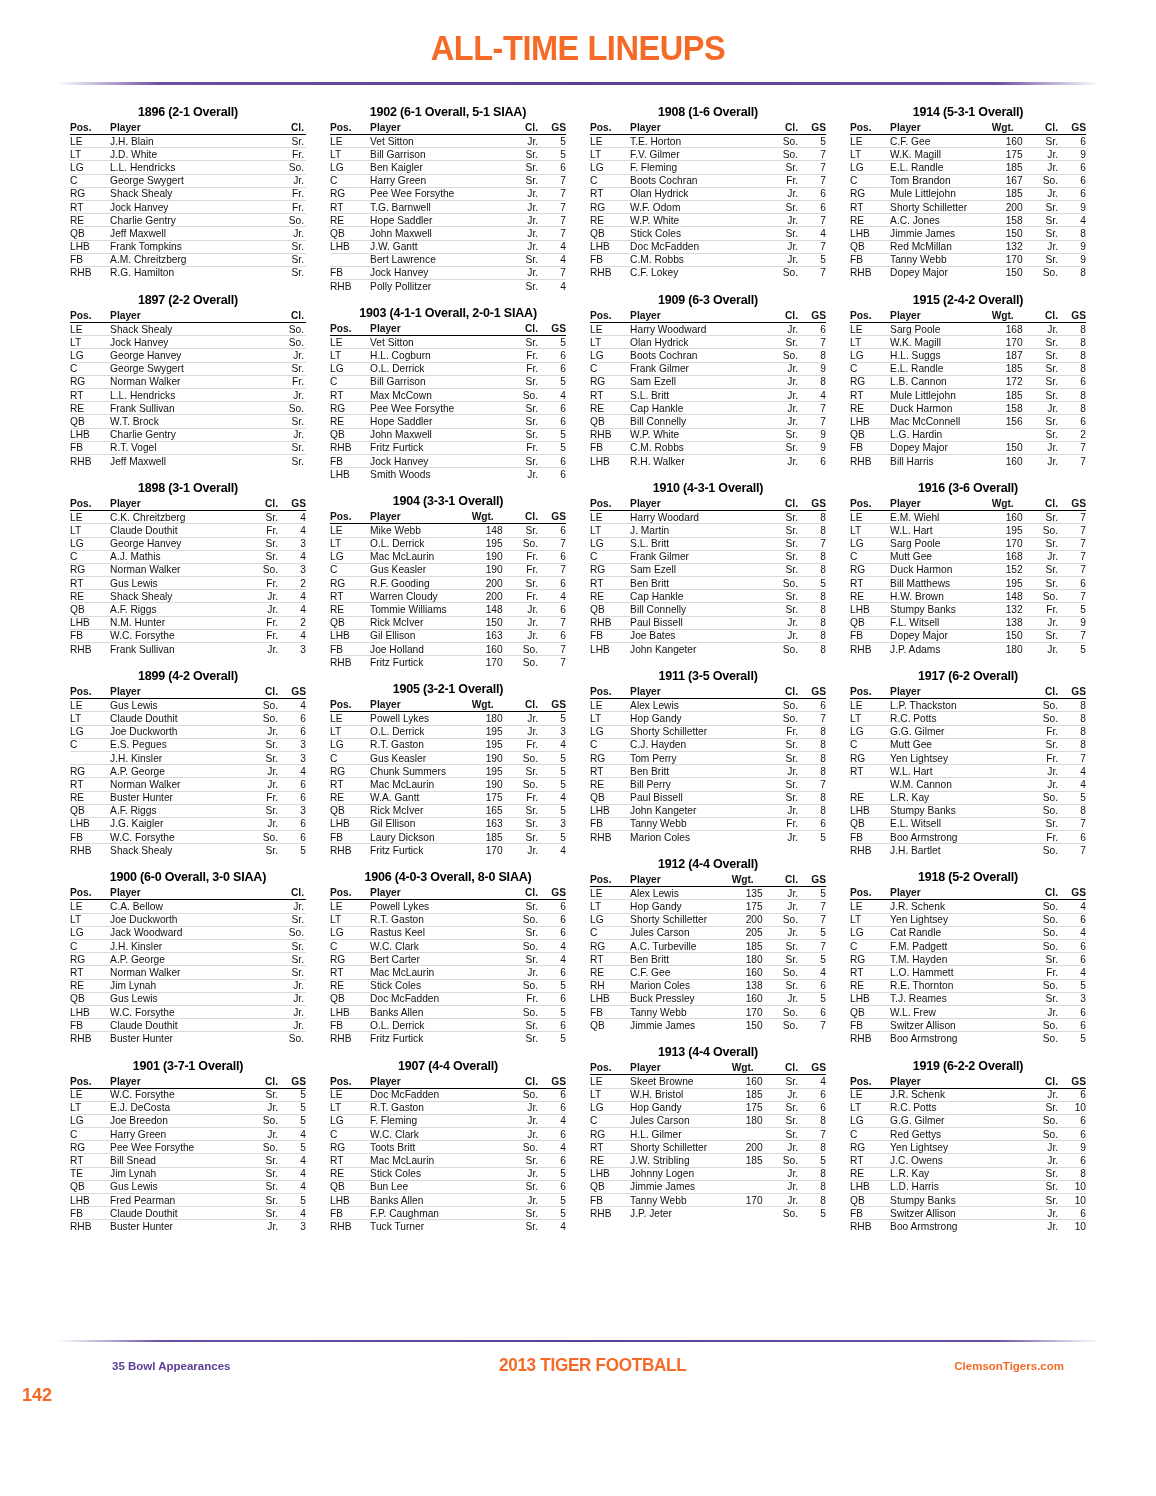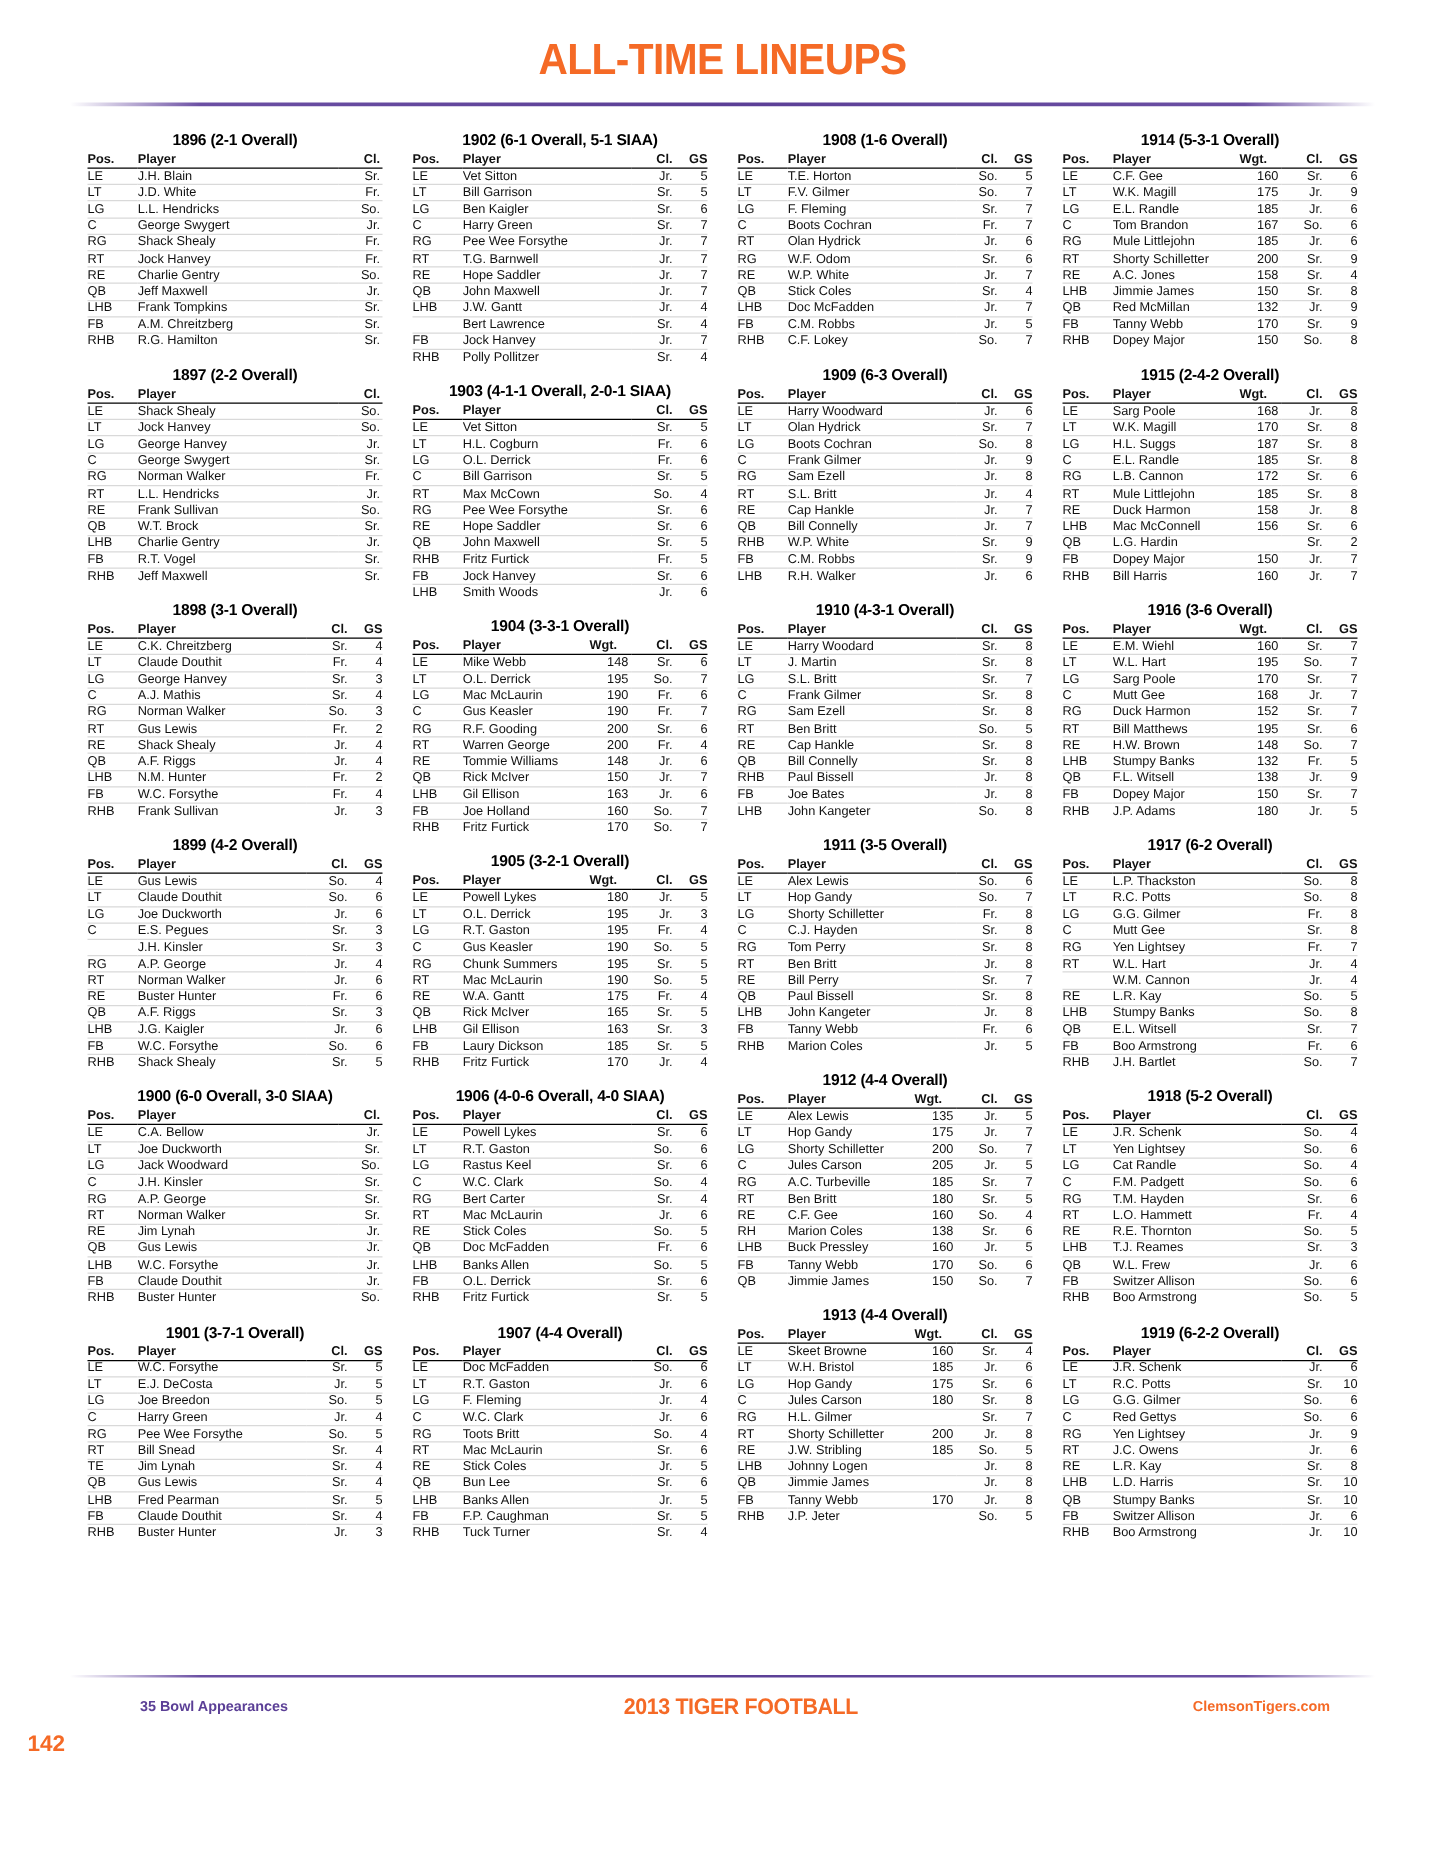--- a/index.html
+++ b/index.html
@@ -805,21 +805,21 @@
               </tr>
               <tr>
                 <td class="c-pos">RG</td>
                 <td class="c-player">R.F. Gooding</td>
                 <td class="c-num">200</td>
                 <td class="c-cl">Sr.</td>
                 <td class="c-gs">6</td>
               </tr>
               <tr>
                 <td class="c-pos">RT</td>
-                <td class="c-player">Warren George</td>
+                <td class="c-player">Warren Cloudy</td>
                 <td class="c-num">200</td>
                 <td class="c-cl">Fr.</td>
                 <td class="c-gs">4</td>
               </tr>
               <tr>
                 <td class="c-pos">RE</td>
                 <td class="c-player">Tommie Williams</td>
                 <td class="c-num">148</td>
                 <td class="c-cl">Jr.</td>
                 <td class="c-gs">6</td>
@@ -942,21 +942,21 @@
                 <td class="c-pos">RHB</td>
                 <td class="c-player">Fritz Furtick</td>
                 <td class="c-num">170</td>
                 <td class="c-cl">Jr.</td>
                 <td class="c-gs">4</td>
               </tr>
             </tbody>
           </table>
         </div>
         <div class="block">
-          <h2>1906 (4-0-6 Overall, 4-0 SIAA)</h2>
+          <h2>1906 (4-0-3 Overall, 8-0 SIAA)</h2>
           <table>
             <thead>
               <tr>
                 <th class="c-pos">Pos.</th>
                 <th class="c-player">Player</th>
                 <th class="c-cl">Cl.</th>
                 <th class="c-gs">GS</th>
               </tr>
             </thead>
             <tbody>

